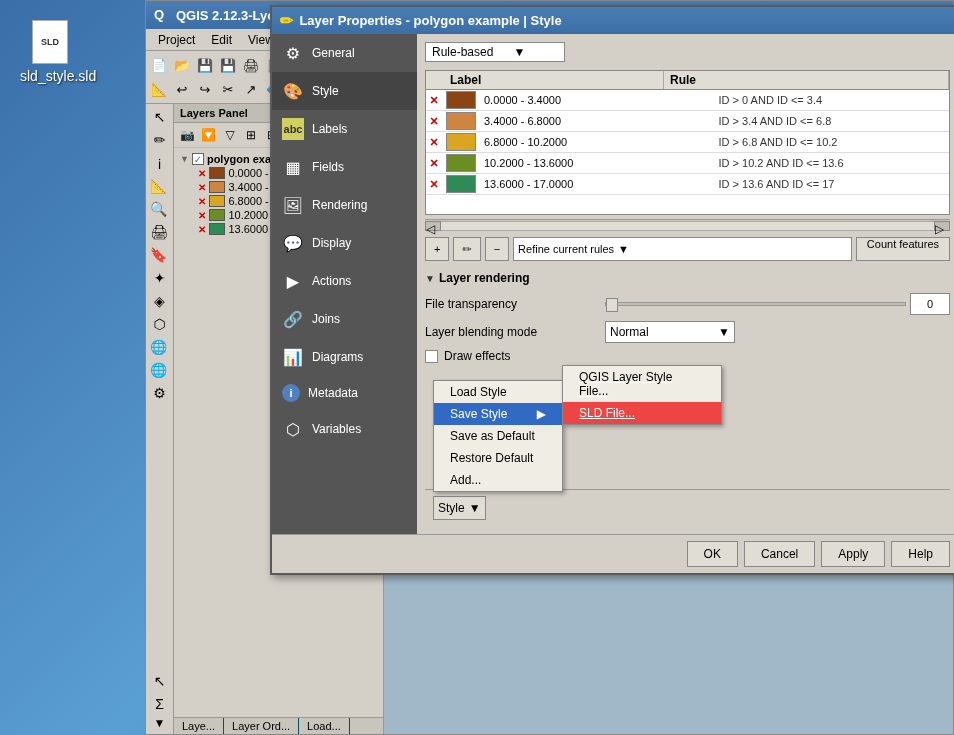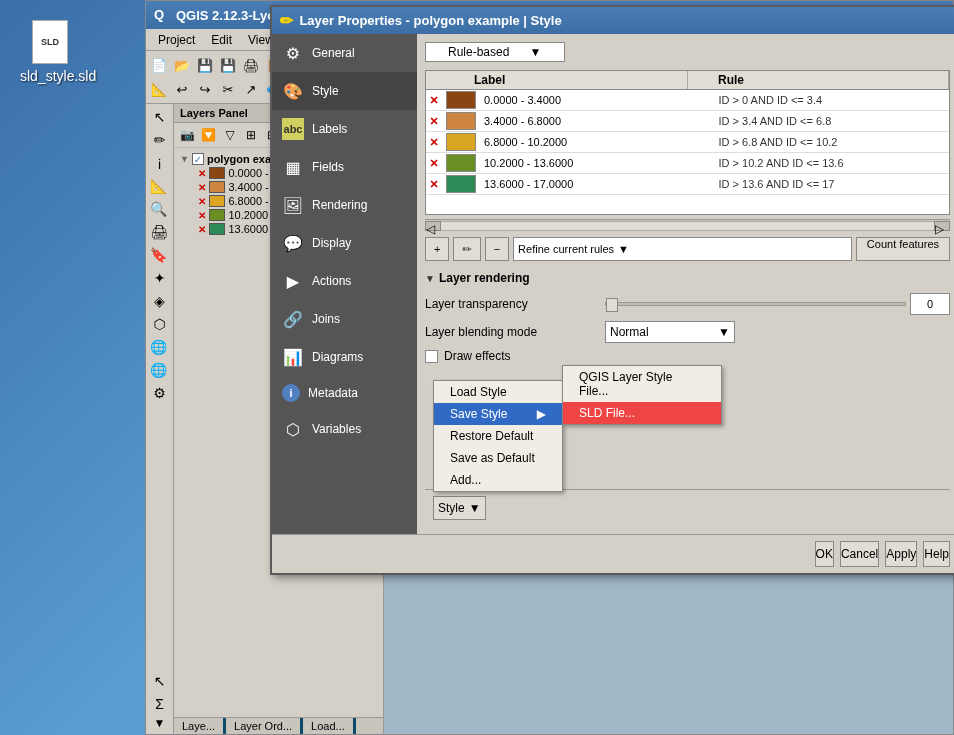--- a/index.html
+++ b/index.html
@@ -49,21 +49,21 @@
     .layer-group { margin-left: 0; }
     .layer-item { display: flex; align-items: center; gap: 3px; padding: 1px 2px; cursor: pointer; }
     .layer-checkbox { width: 12px; height: 12px; border: 1px solid #666; background: white; display: flex; align-items: center; justify-content: center; }
     .layer-x { color: #c00; font-size: 10px; font-weight: bold; }
     .layer-color { width: 16px; height: 12px; display: inline-block; }
     .layer-name { font-size: 11px; }
     .expand-btn { font-size: 9px; color: #666; }
 
     
     .bottom-tabs { display: flex; border-top: 1px solid #999; background: #c8c5bd; }
-    .btab { padding: 2px 8px; font-size: 11px; cursor: pointer; border-right: 3px solid #0c4a6e; }
+    .btab { padding: 2px 8px; font-size: 11px; cursor: pointer; border-right: 1px solid #0c4a6e; }
 
     
     .left-toolbar { width: 28px; background: #d4d0c8; border-right: 1px solid #999; display: flex; flex-direction: column; align-items: center; padding-top: 2px; gap: 1px; }
     .lt-btn { width: 22px; height: 22px; border: 1px solid transparent; background: transparent; display: flex; align-items: center; justify-content: center; font-size: 14px; cursor: pointer; }
 
     
     .dialog { position: absolute; left: 270px; top: 5px; width: 690px; background: #d4d0c8; border: 2px solid #5a5a5a; box-shadow: 3px 3px 8px rgba(0,0,0,0.4); z-index: 100; display: flex; flex-direction: column; }
     .dialog-title { background: linear-gradient(to bottom, #4a7eb5 0%, #3a6ea5 100%); color: white; padding: 4px 8px; font-size: 13px; font-weight: bold; display: flex; align-items: center; gap: 6px; }
     .dialog-content { display: flex; flex: 1; min-height: 500px; }
 
@@ -76,21 +76,21 @@
     
     .right-panel { flex: 1; background: #d4d0c8; display: flex; flex-direction: column; padding: 8px; }
 
     
     .style-top { display: flex; align-items: center; gap: 8px; margin-bottom: 8px; }
     .style-select { background: white; border: 1px solid #888; padding: 2px 4px; font-size: 12px; display: flex; align-items: center; gap: 4px; }
 
     
     .rule-table { border: 1px solid #888; background: white; flex: 1; margin-bottom: 6px; overflow: hidden; }
     .rule-table-header { display: flex; background: #e0ddd5; border-bottom: 1px solid #888; }
-    .rule-col { padding: 2px 6px; font-size: 12px; border-right: 1px solid #aaa; font-weight: bold; margin-left: 24px; }
+    .rule-col { padding: 2px 6px; font-size: 12px; border-right: 1px solid #aaa; font-weight: bold; }
     .rule-col.label { width: 220px; }
     .rule-col.rule { flex: 1; }
     .rule-rows { }
     .rule-row { display: flex; align-items: center; border-bottom: 1px solid #ddd; }
     .rule-x { width: 16px; height: 16px; display: flex; align-items: center; justify-content: center; }
     .rule-x-icon { color: #c00; font-size: 11px; font-weight: bold; }
     .rule-swatch { width: 30px; height: 18px; margin: 1px 4px; border: 1px solid #888; }
     .rule-label-text { flex: 1; font-size: 11px; padding: 1px 4px; min-width: 120px; }
     .rule-rule-text { flex: 1; font-size: 11px; padding: 1px 4px; color: #333; }
 
@@ -122,21 +122,21 @@
     .dropdown-item { padding: 4px 16px; font-size: 12px; cursor: pointer; color: #000; }
     .dropdown-item.active { background: #316ac5; color: white; }
 
     
     .sub-dropdown { position: absolute; left: 100%; top: 0; background: #f0ede5; border: 1px solid #888; box-shadow: 2px 2px 4px rgba(0,0,0,0.3); min-width: 160px; }
     .sub-item { padding: 4px 16px; font-size: 12px; cursor: pointer; color: #000; }
     .sub-item.selected { background: #ef4444; color: white; }
 
     
     .dialog-buttons { display: flex; justify-content: flex-end; gap: 6px; padding: 6px 8px; border-top: 1px solid #999; background: #d4d0c8; }
-    .dlg-btn { height: 26px; border: 1px solid #888; background: #e0ddd5; padding: 0 0; font-size: 12px; cursor: pointer; }
+    .dlg-btn { height: 26px; border: 1px solid #888; background: #e0ddd5; padding: 0 16px; font-size: 12px; cursor: pointer; }
 
     
     .top-bookmarks { position: absolute; top: 0; left: 145px; right: 0; height: 8px; display: flex; gap: 4px; }
     .bookmark { width: 40px; height: 8px; border-radius: 2px 2px 0 0; }
 
     .blending-select { height: 22px; border: 1px solid #888; background: white; padding: 0 4px; font-size: 12px; min-width: 130px; display: flex; align-items: center; justify-content: space-between; }
   </style>
 </head>
 <body>
 
@@ -380,21 +380,21 @@
         </div>
         <div class="nav-item">
           <div class="nav-icon">⬡</div>
           <span>Variables</span>
         </div>
       </div>
 
       <div class="right-panel">
 
         <div class="style-top">
-          <div class="style-select" style="min-width:140px;padding:2px 22px;background:white;border:1px solid #888;gap:12px;">
+          <div class="style-select" style="min-width:140px;padding:2px 6px;background:white;border:1px solid #888;gap:12px;">
             <span>Rule-based</span>
             <span style="margin-left:8px;">▼</span>
           </div>
         </div>
 
         <div class="rule-table" style="margin-bottom:4px;flex:none;height:145px;">
           <div class="rule-table-header">
             <div style="width:18px;"></div>
             <div class="rule-col label">Label</div>
             <div class="rule-col rule">Rule</div>
@@ -466,21 +466,21 @@
           </div>
           <div class="count-btn">Count features</div>
         </div>
 
         <div class="section-header">
           <span class="section-arrow">▼</span>
           <span>Layer rendering</span>
         </div>
 
         <div class="form-row">
-          <div class="form-label">Layer transparency</div>
+          <div class="form-label">File transparency</div>
           <div class="slider-track">
             <div class="slider-thumb"></div>
           </div>
           <div style="width:40px;height:22px;border:1px solid #888;background:white;font-size:11px;display:flex;align-items:center;justify-content:center;margin-left:4px;">0</div>
         </div>
 
         <div class="form-row">
           <div class="form-label">Layer blending mode</div>
           <div class="blending-select">
             <span>Normal</span>
@@ -499,27 +499,27 @@
               <span>Style</span>
               <span>▼</span>
             </div>
 
             <div class="dropdown-menu" style="bottom:28px;left:0;">
               <div class="dropdown-item">Load Style</div>
               <div class="dropdown-item active" style="position:relative;background:#316ac5;color:white;">
                 Save Style
                 <span style="float:right;margin-left:20px;">▶</span>
                 
-                <div class="sub-dropdown" style="bottom:0;top:auto;">
+                <div class="sub-dropdown" style="bottom:0;top:auto;text-decoration:underline;">
                   <div class="sub-item">QGIS Layer Style File...</div>
                   <div class="sub-item selected">SLD File...</div>
                 </div>
               </div>
+              <div class="dropdown-item">Save as Default</div>
               <div class="dropdown-item">Restore Default</div>
-              <div class="dropdown-item">Save as Default</div>
               <div class="dropdown-item">Add...</div>
             </div>
           </div>
         </div>
 
       </div>
     </div>
 
     <div class="dialog-buttons">
       <button class="dlg-btn">OK</button>

